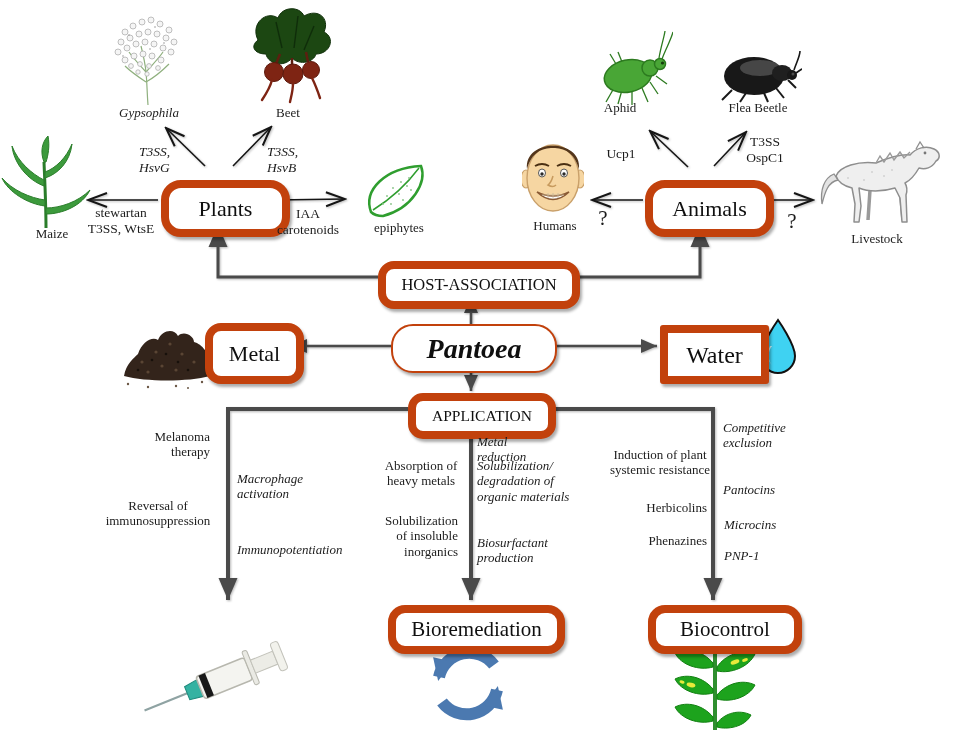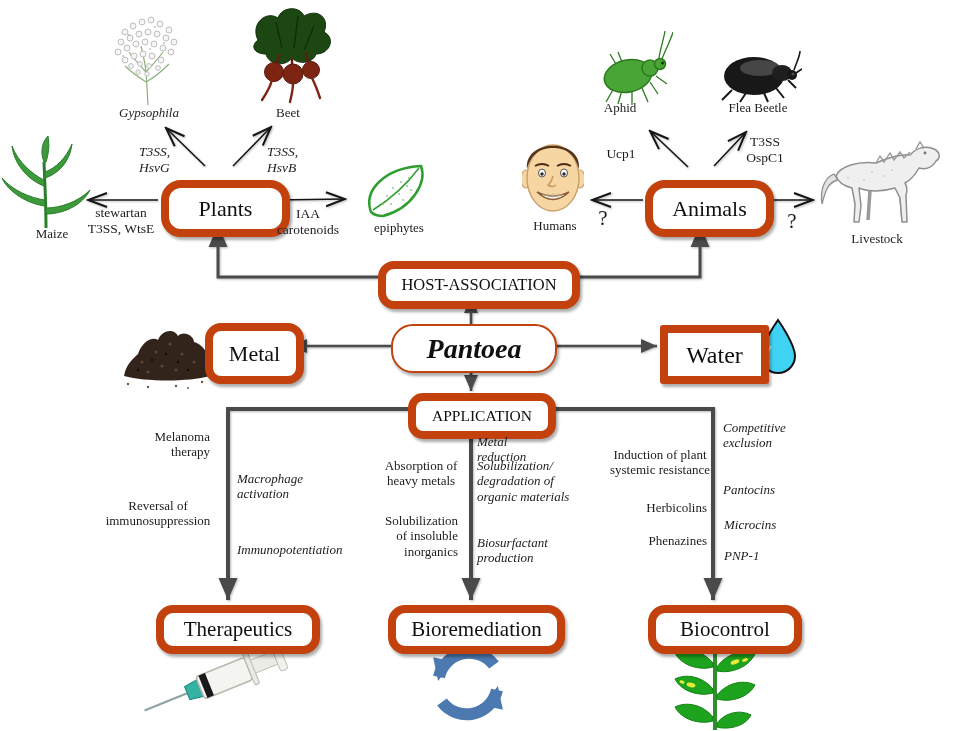--- a/index.html
+++ b/index.html
@@ -329,23 +329,20 @@
     </div>
 
   <div class="node" style="left:660px;top:325px;width:93px;height:43px;border-radius:3px;font-size:24px">
       <span>Water</span>
     </div>
 
   <div class="node" style="left:408px;top:393px;width:132px;height:30px;border-radius:15px;font-size:15.5px">
       <span>APPLICATION</span>
     </div>
 
-  <div class="node" style="left:156px;top:605px;width:148px;height:33px;border-radius:17px;font-size:21px">
-      <span>Therapeutics</span>
-    </div>
 
   <div class="node" style="left:388px;top:605px;width:161px;height:33px;border-radius:17px;font-size:21px">
       <span>Bioremediation</span>
     </div>
 
   <div class="node" style="left:648px;top:605px;width:138px;height:33px;border-radius:17px;font-size:21px">
       <span>Biocontrol</span>
     </div>
 
   <div class="lbl c species it" style="left:149px;top:113px">Gypsophila</div>

